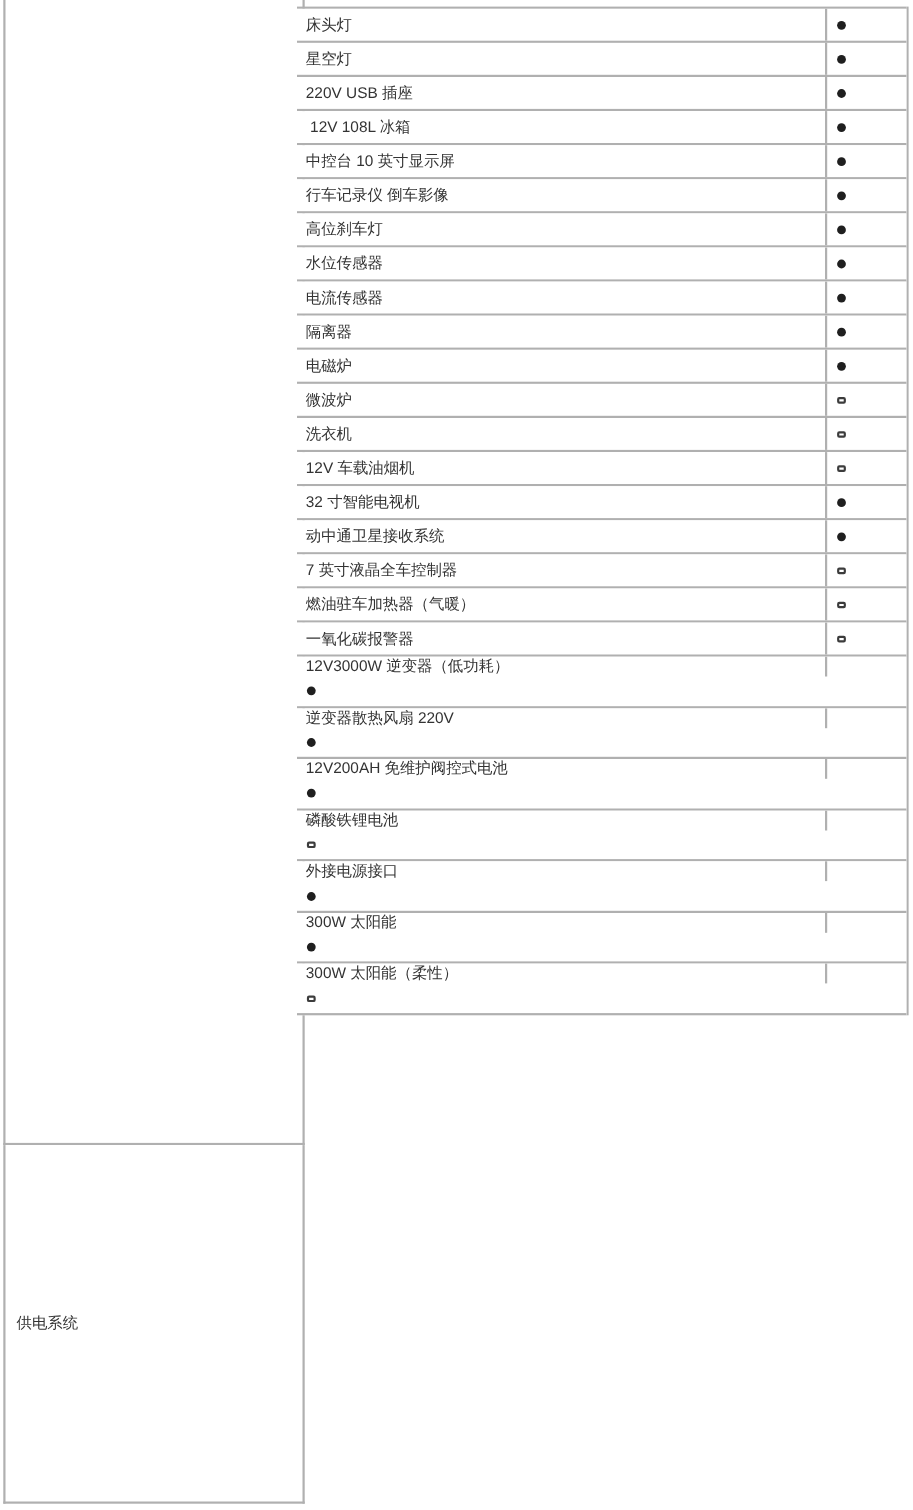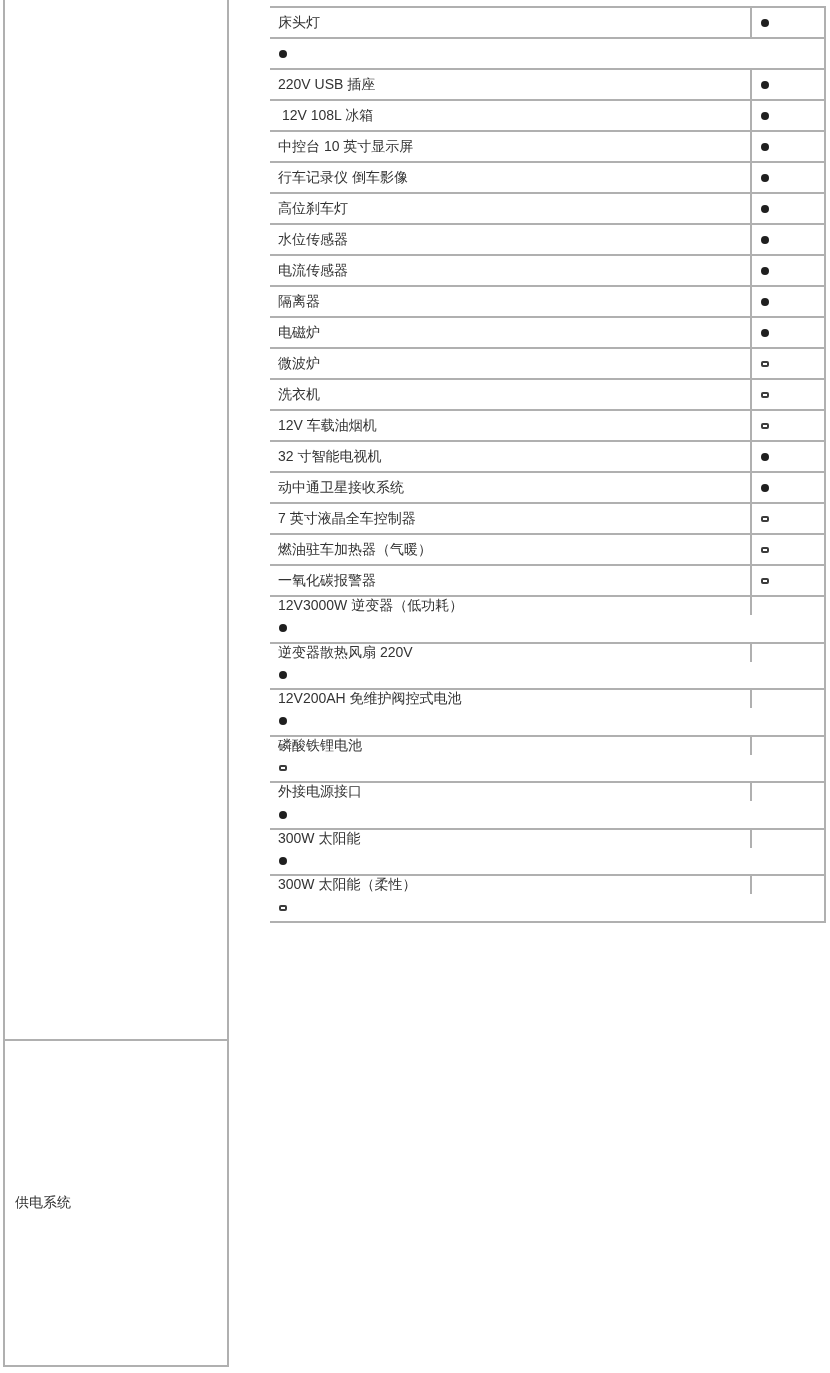--- a/index.html
+++ b/index.html
@@ -14,21 +14,21 @@
     background:var(--bg);
     position:relative;
     font-family:"Liberation Sans","DejaVu Sans",sans-serif;
     overflow:hidden;
   }
   #spec-table{
     position:absolute;left:3px;top:0;
     width:823px;height:1367px;
   }
   .cat-cell{
-    position:absolute;left:0;width:226px;
+    position:absolute;left:0;width:274px;
     box-sizing:border-box;
     border-left:2px solid var(--bc);
     border-right:2px solid var(--bc);
     border-bottom:2px solid var(--bc);
     background:var(--bg);
     display:flex;align-items:center;
     padding-left:10px;
     font-size:14px;color:var(--txt);
   }
   #cat-0{top:0;height:1041px;}
@@ -85,20 +85,21 @@
 
     <div id="rows">
       <div id="section-0" class="section">
           <div class="row">
     <div class="cell label-cell">床头灯</div>
     <div class="cell marker-cell">
       <span class="marker dot"></span>
     </div>
   </div>
           <div class="row">
+    <div class="cell label-cell">星空灯</div>
     <div class="cell marker-cell">
       <span class="marker dot"></span>
     </div>
   </div>
           <div class="row">
     <div class="cell label-cell">220V USB 插座</div>
     <div class="cell marker-cell">
       <span class="marker dot"></span>
     </div>
   </div>

